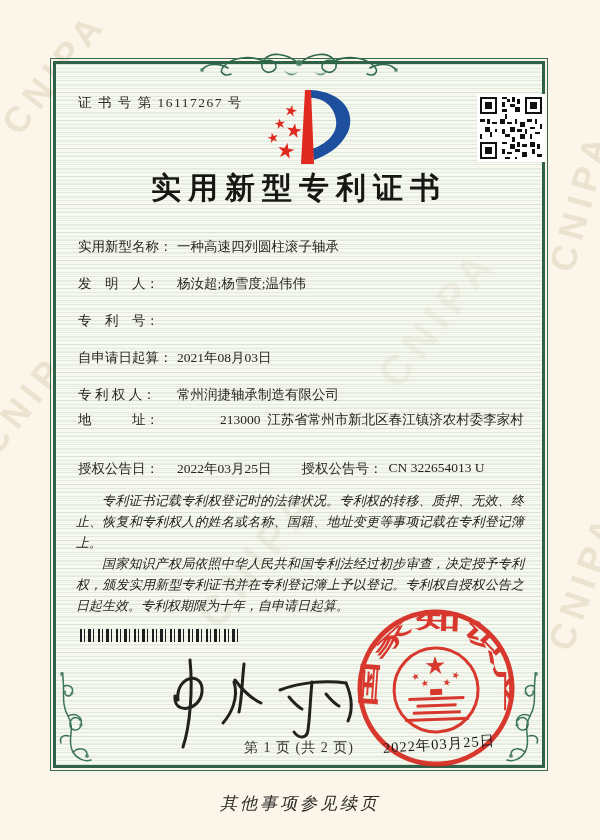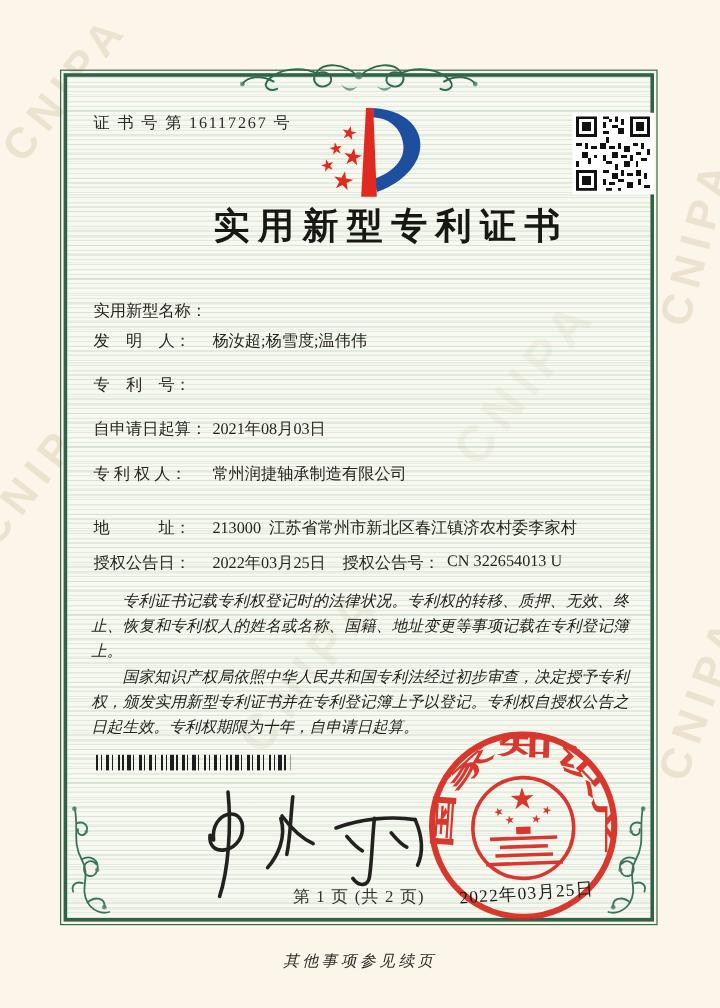--- a/index.html
+++ b/index.html
@@ -46,30 +46,30 @@
   .cert-no{
     position:absolute;left:22px;top:30px;
     font-size:13.5px;letter-spacing:1.5px;white-space:pre;color:#2a2926;
   }
   .logo{position:absolute;left:194px;top:22px;width:112px;height:82px;}
   .qr{position:absolute;left:421px;top:30px;width:68px;height:68px;background:#fff;padding:3px;box-sizing:border-box;}
   .qr svg{width:100%;height:100%;display:block;}
 
   .page-title{
     position:absolute;left:0;top:104px;width:100%;text-align:center;
-    font-size:30px;font-weight:bold;letter-spacing:7px;color:#171714;padding-left:27px;
+    font-size:30px;font-weight:bold;letter-spacing:7px;color:#171714;
   }
 
   .fields{position:absolute;left:22px;right:20px;top:0;}
   .f-row{position:absolute;left:0;right:0;display:flex;font-size:13.5px;color:#26251f;}
   .f-label{width:99px;white-space:pre;flex:none;}
   .f-value{flex:1;white-space:pre;}
-  .r0{top:186px;} .r1{top:211px;} .r2{top:248px;} .r3{top:285px;}
-  .r4{top:322px;} .r5{top:367px;} .r6{top:396px;}
-  .grant-pair2{margin-left:14px;display:flex;}
+  .r0{top:174px;} .r1{top:211px;} .r2{top:248px;} .r3{top:285px;}
+  .r4{top:322px;} .r5{top:347px;gap:43px;} .r6{top:396px;}
+  .grant-pair2{margin-left:30px;display:flex;}
   .grant-pair2 .f-label{width:auto;margin-right:6px;}
 
   .body-text{
     position:absolute;left:20px;right:18px;top:426px;
     font-size:13px;line-height:21px;text-align:justify;
     font-style:italic;color:#23221d;
   }
   .body-text p{margin:0;text-indent:2em;}
 
   .barcode{
@@ -89,21 +89,21 @@
     position:absolute;left:298px;top:671px;width:170px;text-align:center;z-index:4;
     font-size:14.5px;letter-spacing:1px;color:#191919;transform:rotate(-4deg);white-space:nowrap;
   }
 
   .page-footer{
     position:absolute;left:0;bottom:8px;width:100%;text-align:center;
     font-size:14px;letter-spacing:1px;color:#33322d;
   }
   .continuation{
     position:absolute;left:0;top:792px;width:100%;text-align:center;
-    font-size:13px;font-style:italic;letter-spacing:3px;color:#2c2b26;
+    font-size:17px;font-style:italic;letter-spacing:3px;color:#2c2b26;
   }
 </style>
 </head>
 <body>
 
 <div class="watermark wm1">CNIPA</div>
 <div class="watermark wm2">CNIPA</div>
 <div class="watermark wm3">CNIPA</div>
 <div class="watermark wm4">CNIPA</div>
 
@@ -246,20 +246,21 @@
               <rect x="2" y="20" width="3" height="3"></rect>
           </g>
         </svg>
       </div>
 
       <div class="page-title">实用新型专利证书</div>
 
       <div class="fields">
         <div class="f-row r0">
           <span class="f-label">实用新型名称：</span>
+          <span class="f-value">一种高速四列圆柱滚子轴承</span>
         </div>
         <div class="f-row r1">
           <span class="f-label">发　明　人：</span>
           <span class="f-value">杨汝超;杨雪度;温伟伟</span>
         </div>
         <div class="f-row r2">
           <span class="f-label">专　利　号：</span>
         </div>
         <div class="f-row r3">
           <span class="f-label">自申请日起算：</span>

